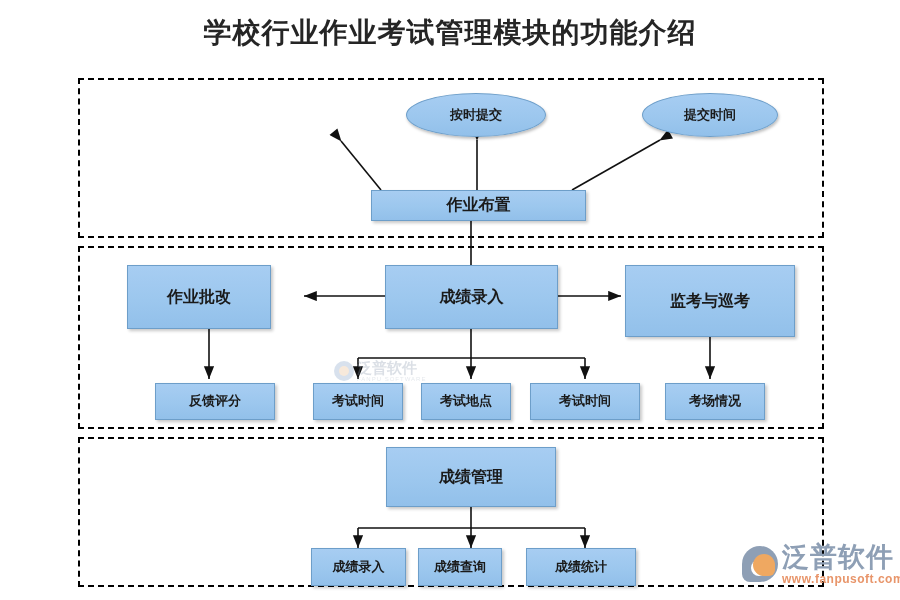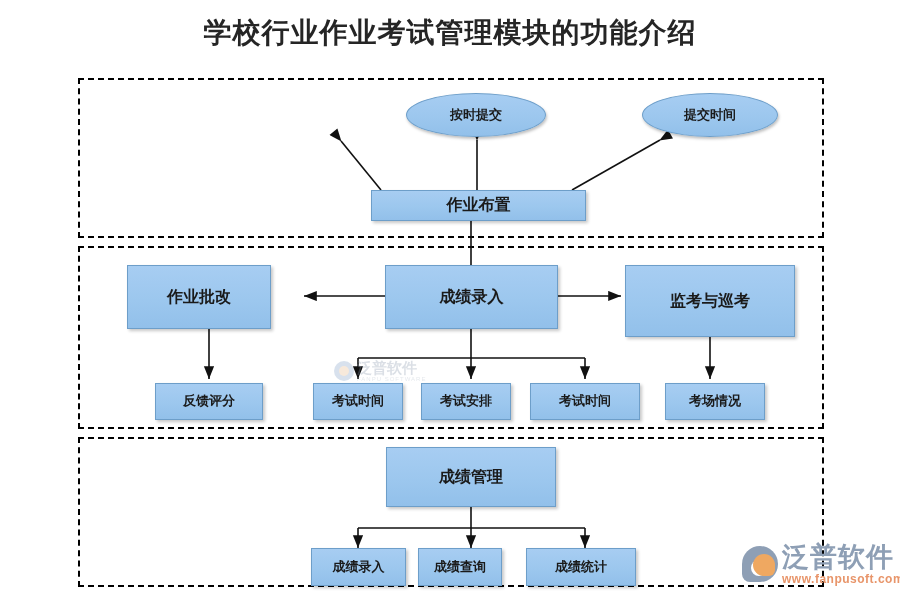--- a/index.html
+++ b/index.html
@@ -230,28 +230,28 @@
   <div class="node rect big" style="left:127px; top:265px; width:144px; height:64px;">
     <span>作业批改</span>
   </div>
   <div class="node rect big" style="left:385px; top:265px; width:173px; height:64px;">
     <span>成绩录入</span>
   </div>
   <div class="node rect big" style="left:625px; top:265px; width:170px; height:72px;">
     <span>监考与巡考</span>
   </div>
 
-  <div class="node rect small" style="left:155px; top:383px; width:108px; height:37px;">
+  <div class="node rect small" style="left:155px; top:383px; width:120px; height:37px;">
     <span>反馈评分</span>
   </div>
   <div class="node rect small" style="left:313px; top:383px; width:90px; height:37px;">
     <span>考试时间</span>
   </div>
   <div class="node rect small" style="left:421px; top:383px; width:90px; height:37px;">
-    <span>考试安排</span>
+    <span>考试地点</span>
   </div>
   <div class="node rect small" style="left:530px; top:383px; width:110px; height:37px;">
     <span>考试时间</span>
   </div>
   <div class="node rect small" style="left:665px; top:383px; width:100px; height:37px;">
     <span>考场情况</span>
   </div>
 
   <div class="node rect small" style="left:311px; top:548px; width:95px; height:38px;">
     <span>成绩录入</span>

